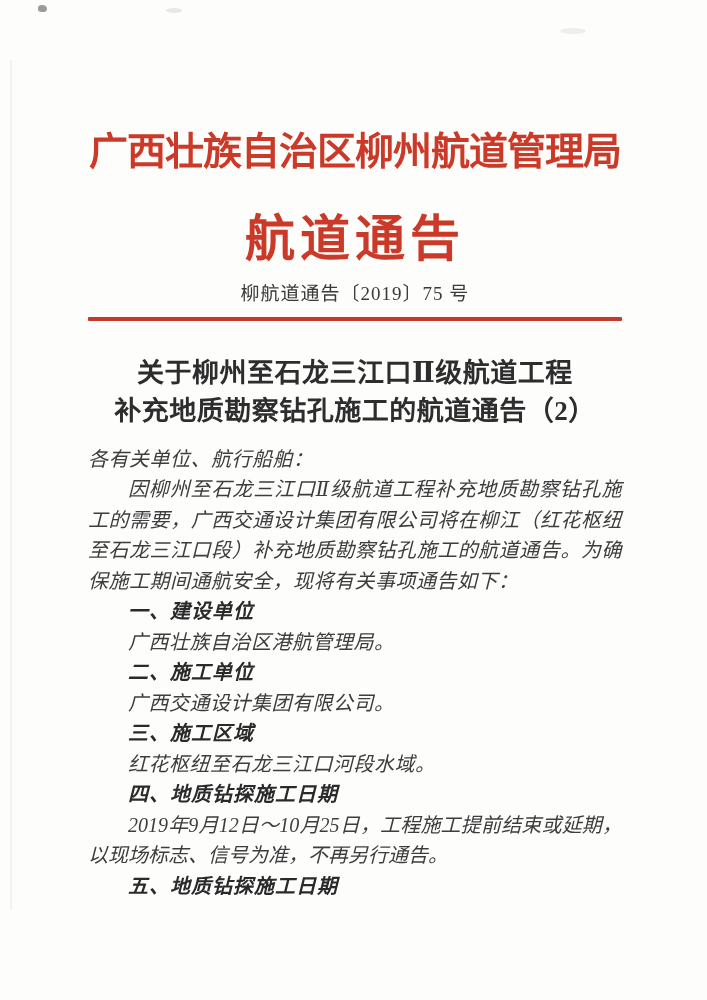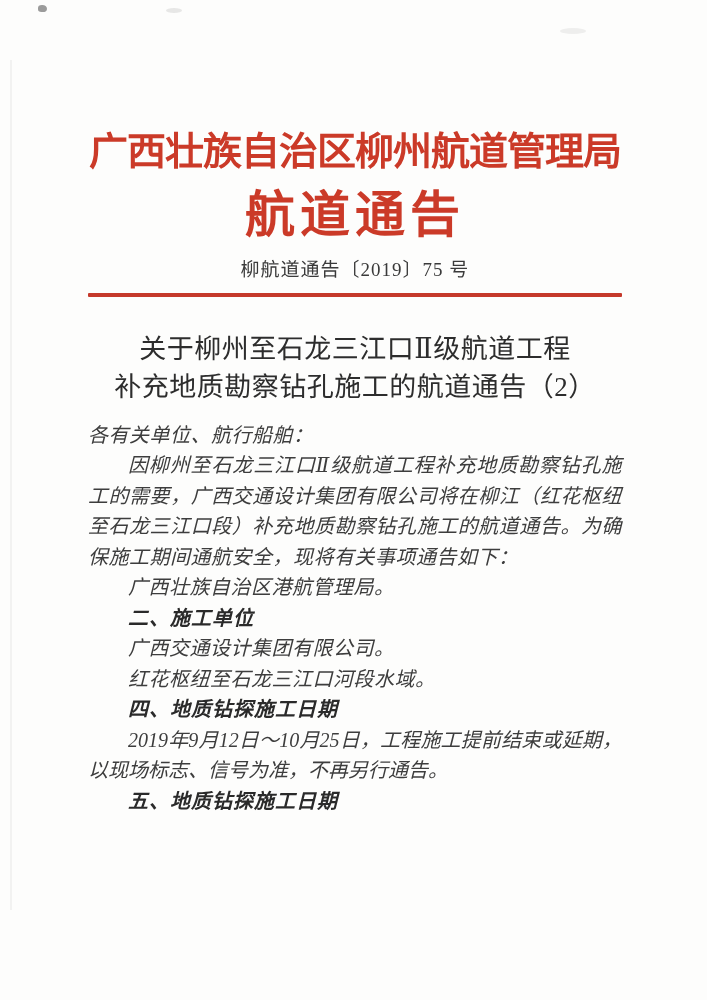--- a/index.html
+++ b/index.html
@@ -39,21 +39,21 @@
     margin: 0;
     font-size: 39px;
     line-height: 1.1;
     font-weight: bold;
     letter-spacing: -1px;
     text-align: center;
     color: #cb3a28;
     white-space: nowrap;
   }
   .notice-type {
-    margin-top: 16px;
+    margin-top: 40px;
     font-size: 50px;
     line-height: 1;
     font-weight: bold;
     letter-spacing: 5px;
     text-align: center;
     color: #cb3a28;
   }
   .issue-number {
     margin-top: 20px;
     font-size: 19px;
@@ -66,21 +66,21 @@
     margin-top: 14px;
     height: 4px;
     background: #c5392b;
     border-radius: 1px;
   }
   .doc-title {
     margin-top: 33px;
     text-align: center;
     font-size: 27px;
     line-height: 38px;
-    font-weight: normal;
+    font-weight: bold;
     letter-spacing: 0.5px;
     color: #2d2d2d;
   }
   .body-block {
     margin-top: 14px;
     font-size: 20px;
     line-height: 30.5px;
     letter-spacing: 0.5px;
     text-align: justify;
     color: #3d3d3d;
@@ -116,25 +116,27 @@
 
   <section class="doc-title">
     <div>关于柳州至石龙三江口Ⅱ级航道工程</div>
     <div>补充地质勘察钻孔施工的航道通告（2）</div>
   </section>
 
   <main class="body-block">
     <p>各有关单位、航行船舶：</p>
     <p class="indent">因柳州至石龙三江口Ⅱ级航道工程补充地质勘察钻孔施工的需要，广西交通设计集团有限公司将在柳江（红花枢纽至石龙三江口段）补充地质勘察钻孔施工的航道通告。为确保施工期间通航安全，现将有关事项通告如下：</p>
 
+    <p class="section-heading">一、建设单位</p>
     <p class="indent">广西壮族自治区港航管理局。</p>
 
     <p class="section-heading">二、施工单位</p>
     <p class="indent">广西交通设计集团有限公司。</p>
 
+    <p class="section-heading">三、施工区域</p>
     <p class="indent">红花枢纽至石龙三江口河段水域。</p>
 
     <p class="section-heading">四、地质钻探施工日期</p>
     <p class="indent tight">2019年9月12日～10月25日，工程施工提前结束或延期，以现场标志、信号为准，不再另行通告。</p>
 
     <p class="section-heading">五、地质钻探施工日期</p>
   </main>
 
 </div>
 

